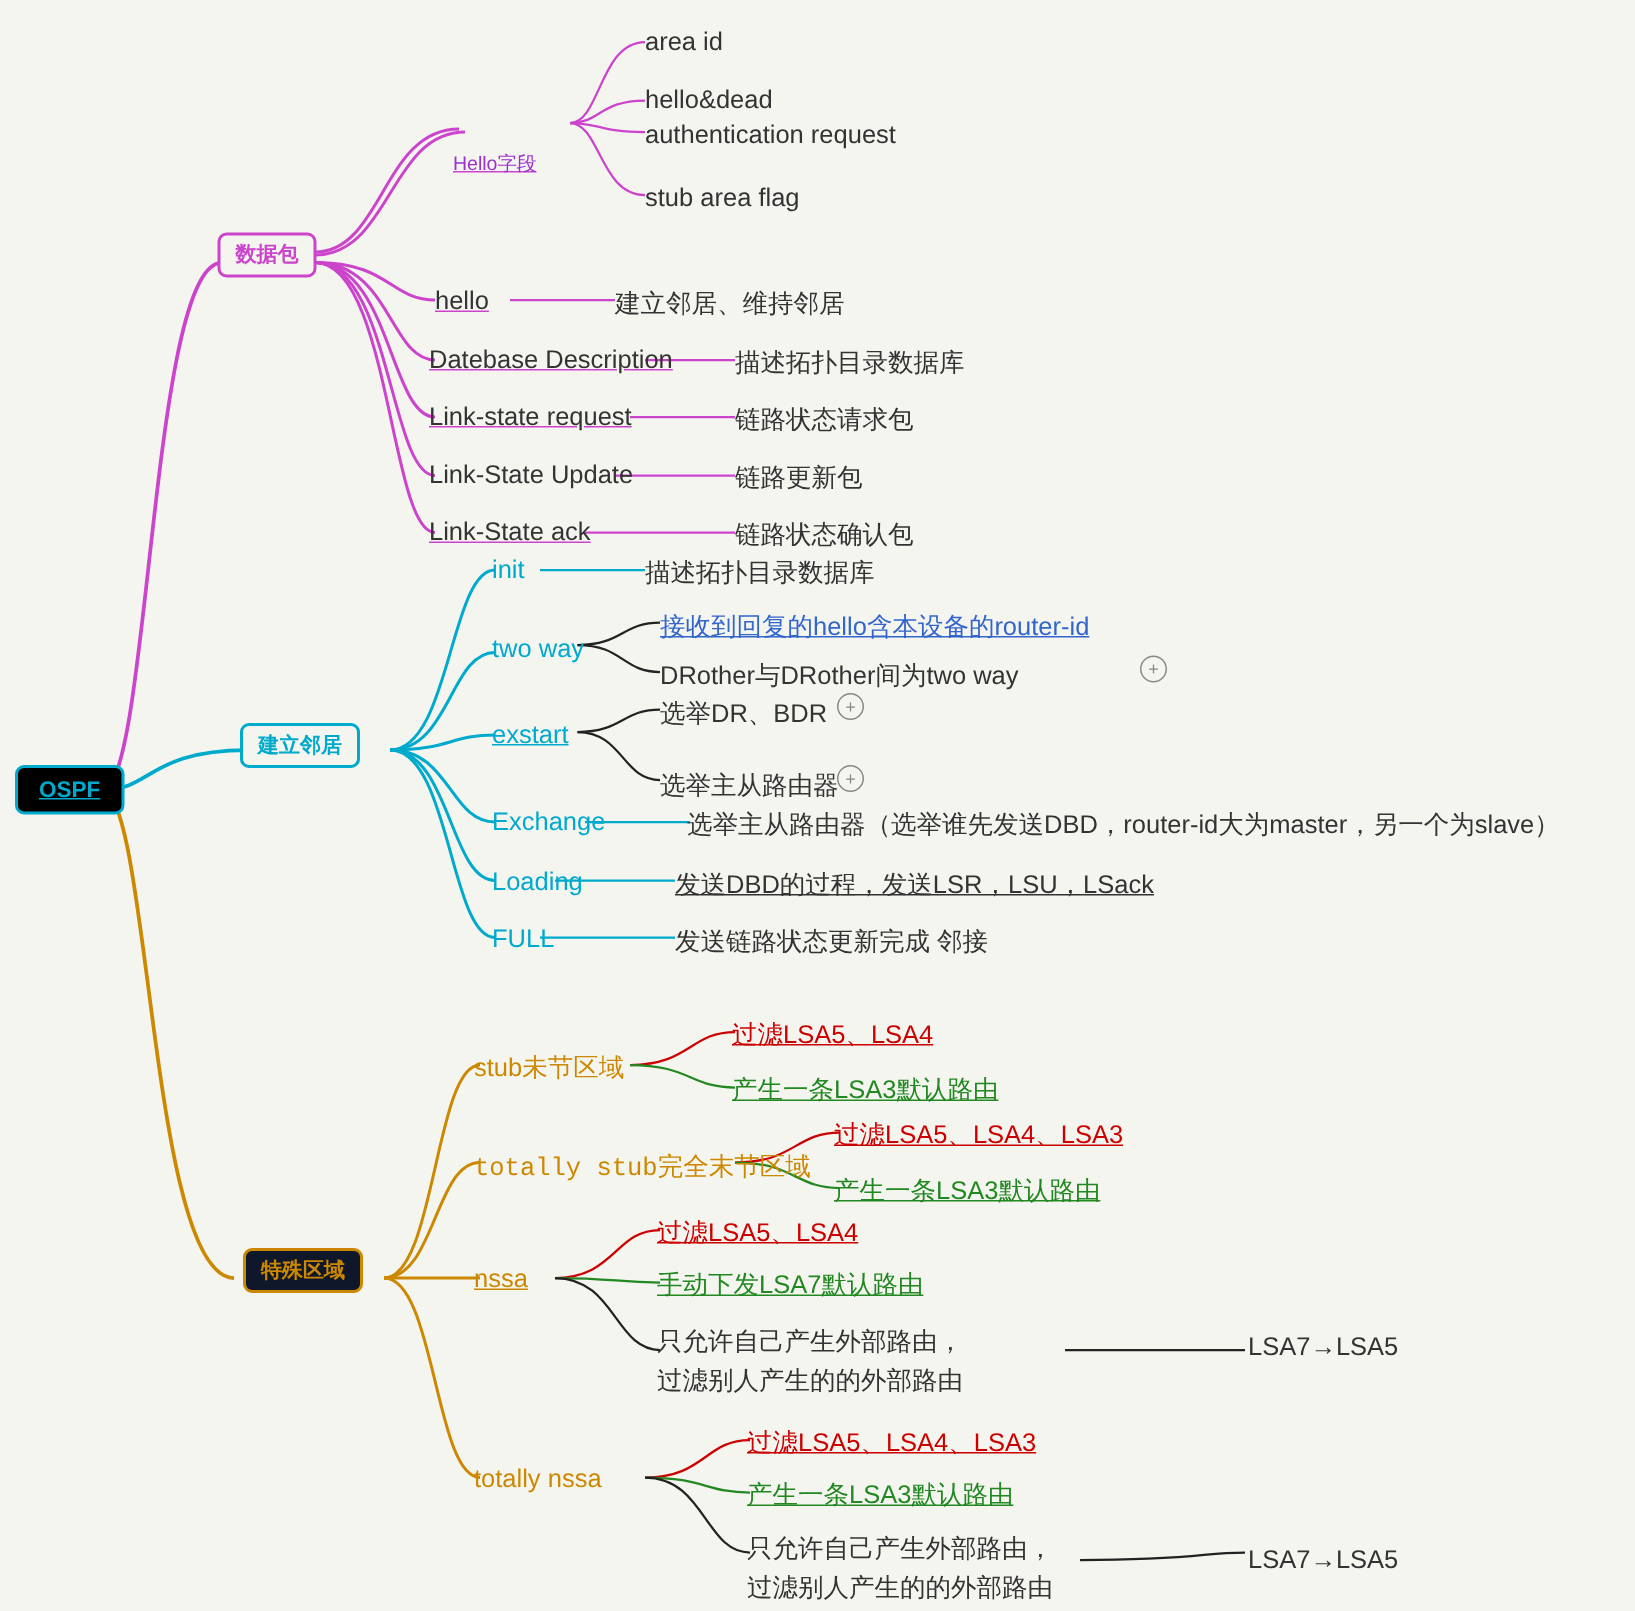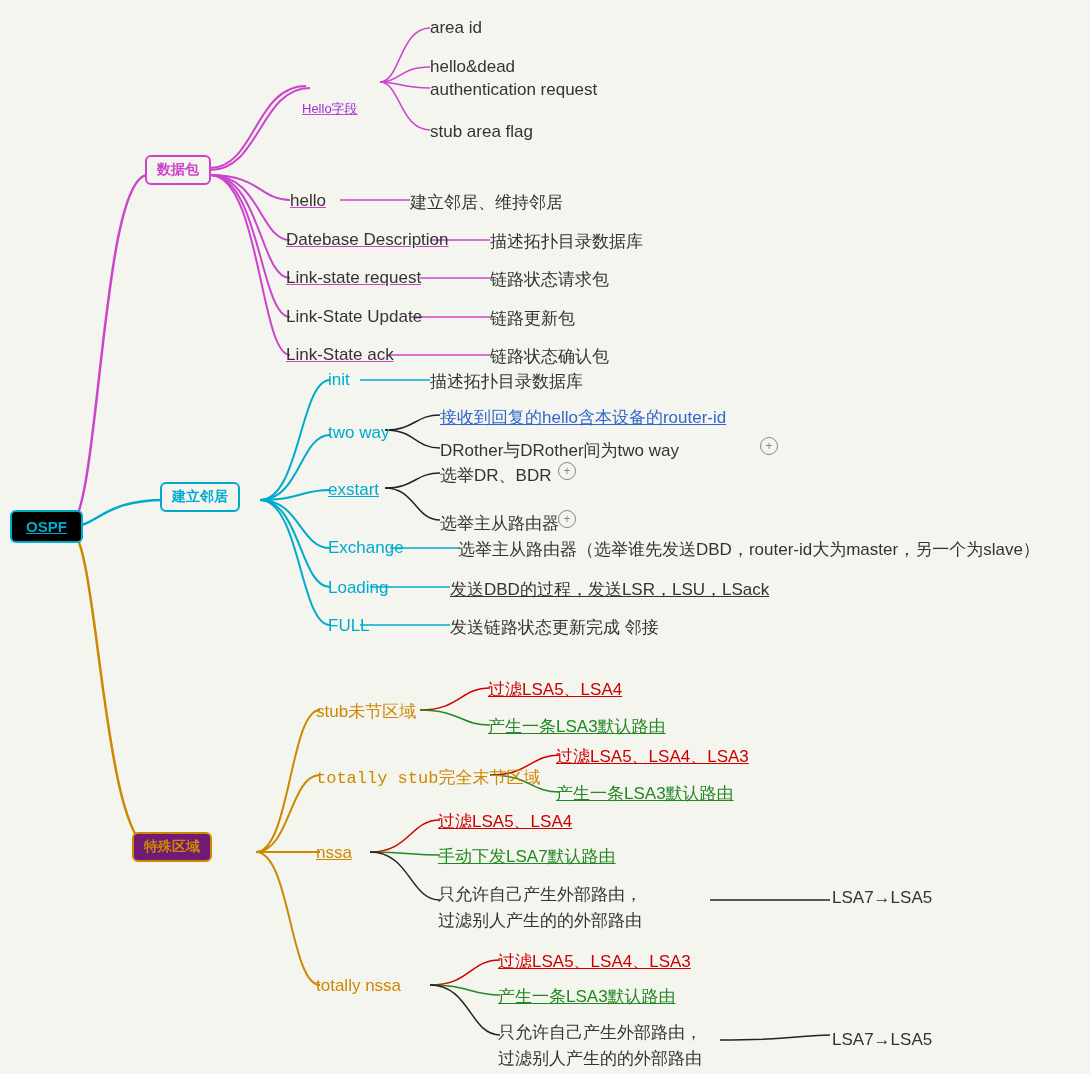--- a/index.html
+++ b/index.html
@@ -165,21 +165,21 @@
 </div>
 
 <div class="node-box" style="left:145px; top:155px; border:2.5px solid #cc44cc; background:#f5f5f0; color:#cc44cc; font-size:14px;">
   <span>数据包</span>
 </div>
 
 <div class="node-box" style="left:160px; top:482px; border:2.5px solid #00aacc; background:#f5f5f0; color:#00aacc; font-size:14px;">
   <span>建立邻居</span>
 </div>
 
-<div class="node-box" style="left:132px; top:832px; border:2.5px solid #cc8800; background:#701a75; color:#cc8800; font-size:14px;">
+<div class="node-box" style="left:162px; top:832px; border:2.5px solid #cc8800; background:#0f172a; color:#cc8800; font-size:14px;">
   <span>特殊区域</span>
 </div>
 
 <div class="label-text purple" style="left:302px; top:76px; font-size:13px; text-decoration:underline; text-decoration-color:#cc44cc;margin-top:24px;">Hello字段</div>
 
 <div class="label-text dark" style="left:430px; top:18px;">area id</div>
 
 <div class="label-text dark" style="left:430px; top:57px;">hello&amp;dead</div>
 
 <div class="label-text dark" style="left:430px; top:80px;">authentication request</div>

